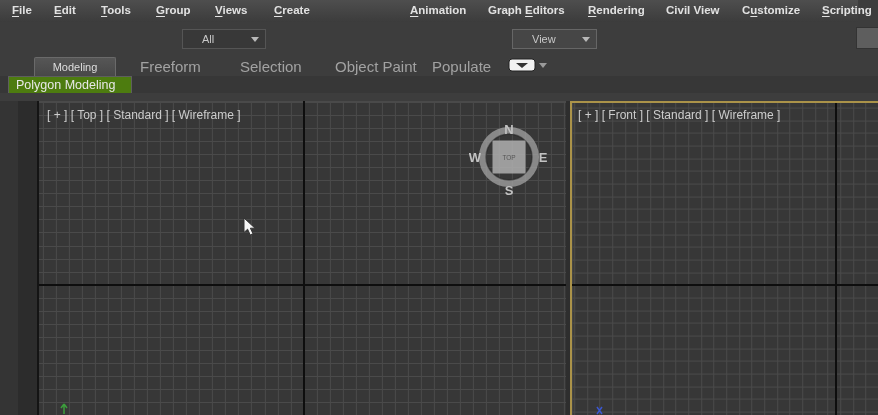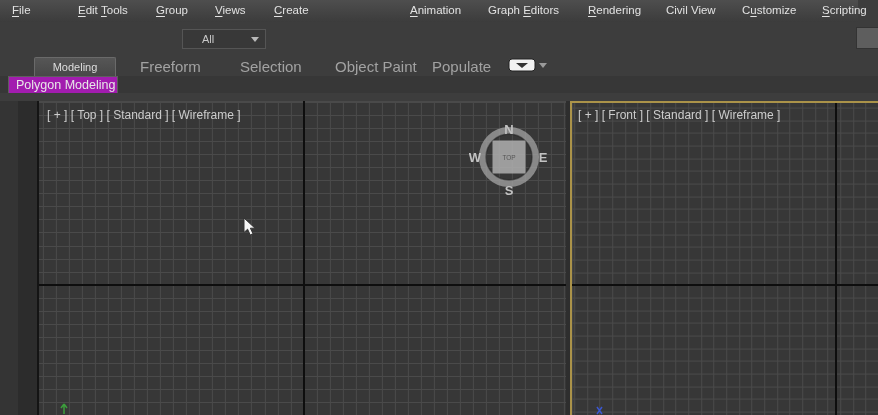--- a/index.html
+++ b/index.html
@@ -4,21 +4,21 @@
 <style>
   html,body{margin:0;padding:0;}
   body{width:878px;height:415px;overflow:hidden;background:#3d3d3d;
        font-family:"Liberation Sans",sans-serif;}
   .abs{position:absolute;}
   #stage{position:relative;width:878px;height:415px;overflow:hidden;}
 
   
   #menubar{left:0;top:0;width:858px;height:22px;
     background:linear-gradient(#4e4e4e,#3c3c3c);
-    border-bottom:1px solid #262626;}
+    border-bottom:1px solid #262626;font-weight:bold;}
   #menubar span.mi{position:absolute;top:4px;font-size:11.5px;color:#e2e2e2;white-space:pre;}
   #menubar u{text-decoration:underline;text-underline-offset:2px;}
 
   
   #toolbar{left:0;top:22px;width:878px;height:33px;background:#3d3d3d;}
 
   
   .combo{position:absolute;border:1px solid #555;background:#383838;color:#c8c8c8;
     font-size:11px;line-height:18px;padding-left:19px;}
   .combo .car{position:absolute;right:6px;top:7px;width:0;height:0;
@@ -26,21 +26,21 @@
     border-top:5px solid #b8b8b8;}
 
   
   #ribbonrow{left:0;top:55px;width:878px;height:21px;background:#3d3d3d;margin-left:24px;}
   .rtab{position:absolute;top:3px;font-size:15px;color:#a2a2a2;}
   #tab-modeling{left:10px;top:2px;width:80px;height:19px;
      background:linear-gradient(#565656,#474747);
      border:1px solid #6a6a6a;border-bottom:none;border-radius:2px 2px 0 0;
      color:#dedede;font-size:11px;text-align:center;line-height:18px;}
   #panelrow{left:0;top:76px;width:878px;height:17px;background:#373737;}
-  #polytab{left:8px;top:0px;width:110px;height:17px;background:#a21caf;
+  #polytab{left:8px;top:0px;width:124px;height:17px;background:#4d7c0f;
      border:1px solid #5e5e5e;border-bottom:none;
      color:#e8e8e8;font-size:12.5px;line-height:16px;padding-left:7px;box-sizing:border-box;}
   #striprow{left:0;top:93px;width:878px;height:8px;background:#3d3d3d;}
 
   
   #vpzone{left:0;top:101px;width:878px;height:314px;background:#2e2e2e;}
   #lcol1{left:0;top:101px;width:18px;height:314px;background:#343434;}
   #lcol2{left:18px;top:101px;width:19px;height:314px;background:#2c2c2c;}
   #lcol3{left:37px;top:101px;width:2px;height:314px;background:#141414;}
   #vpTop{left:39px;top:101px;width:527px;height:314px;
@@ -100,36 +100,37 @@
 
   <svg class="abs" style="left:55px;top:403px;" width="20" height="12">
     <path d="M9,1 L9,11 M9,1 L6,5 M9,1 L12,5" stroke="#3c9e3c" stroke-width="1.5" fill="none"></path>
   </svg>
   <svg class="abs" style="left:590px;top:406px;" width="20" height="9">
     <path d="M7,8 L12,1 M7,1 L12,8" stroke="#3b57d0" stroke-width="1.5" fill="none"></path>
   </svg>
 
   <div class="abs" id="menubar">
     <span class="mi" style="left:12px;"><u>F</u>ile</span>
-    <span class="mi" style="left:54px;margin-left:24px;"><u>E</u>dit</span>
+    <span class="mi" style="left:54px;"><u>E</u>dit</span>
     <span class="mi" style="left:101px;"><u>T</u>ools</span>
     <span class="mi" style="left:156px;"><u>G</u>roup</span>
     <span class="mi" style="left:215px;"><u>V</u>iews</span>
     <span class="mi" style="left:274px;"><u>C</u>reate</span>
     <span class="mi" style="left:336px;margin-top:36px;"><u>M</u>odifiers</span>
     <span class="mi" style="left:410px;"><u>A</u>nimation</span>
     <span class="mi" style="left:488px;">Graph <u>E</u>ditors</span>
     <span class="mi" style="left:588px;"><u>R</u>endering</span>
     <span class="mi" style="left:666px;">Civil View</span>
     <span class="mi" style="left:742px;">C<u>u</u>stomize</span>
     <span class="mi" style="left:822px;"><u>S</u>cripting</span>
   </div>
 
   <div class="abs" id="toolbar"></div>
   <div class="abs combo" style="left:182px;top:29px;width:63px;height:18px;">All<span class="car"></span></div>
+  <div class="abs combo" style="left:512px;top:29px;width:64px;height:18px;background:#464646;border-color:#666;">View<span class="car"></span></div>
   <div class="abs" style="left:856px;top:27px;width:22px;height:20px;background:#5e5e5e;border:1px solid #333;border-right:none;"></div>
 
   <svg class="abs" id="icons" style="left:0;top:22px;" width="878" height="33"></svg>
 
   <div class="abs" id="ribbonrow">
     <div id="tab-modeling" class="abs">Modeling</div>
     <span class="rtab" style="left:116px;">Freeform</span>
     <span class="rtab" style="left:216px;">Selection</span>
     <span class="rtab" style="left:311px;">Object Paint</span>
     <span class="rtab" style="left:408px;text-align:right;">Populate</span>

